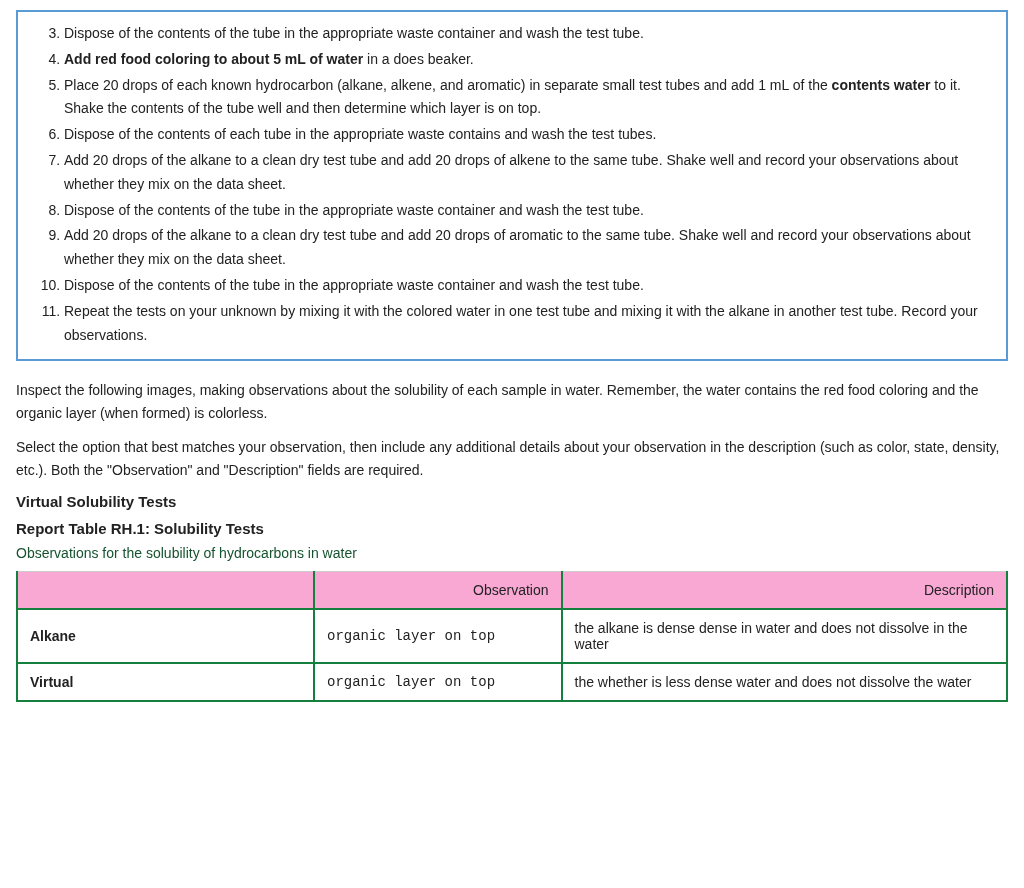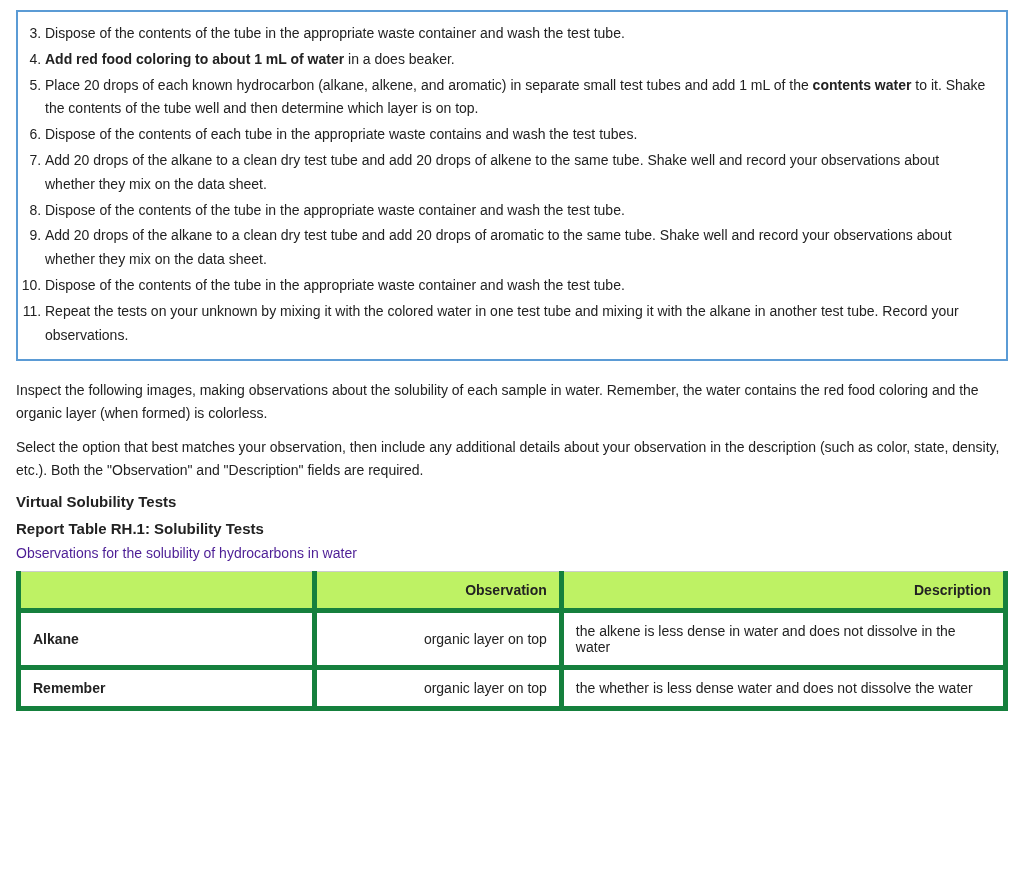--- a/index.html
+++ b/index.html
@@ -17,21 +17,21 @@
       padding: 10px 16px 20px 16px;
     }
 
     .instructions-box {
       border: 2px solid #5b9bd5;
       padding: 10px 14px;
       margin-bottom: 18px;
     }
 
     .instructions-box ol {
-      margin-left: 13px;
+      margin-left: 32px;
       line-height: 1.7;
     }
 
     .instructions-box ol li {
       margin-bottom: 2px;
     }
 
     .intro-text {
       margin-bottom: 12px;
       line-height: 1.6;
@@ -45,74 +45,75 @@
 
     .report-title {
       font-weight: bold;
       font-size: 15px;
       margin: 6px 0 8px 0;
     }
 
     .obs-label {
       font-size: 14px;
       margin-bottom: 10px;
-      color: #4c1d95;
+      color: #14532d;
     }
 
     table {
       width: 100%;
       border-collapse: collapse;
       margin-top: 4px;
     }
 
     table th, table td {
-      border: 5px solid #15803d;
+      border: 2px solid #15803d;
       padding: 10px 12px;
       vertical-align: middle;
     }
 
     table th {
-      font-weight: bold;
-      background: #bef264;
+      font-weight: normal;
+      background: #f9a8d4;
       text-align: right;
     }
 
     table th:first-child {
       text-align: left;
     }
 
     table td:first-child {
       font-weight: bold;
       width: 30%;
     }
 
     table td:nth-child(2) {
-      text-align: right;
+      text-align: left;
       width: 25%;
+      font-family: Liberation Mono, monospace;
     }
 
     table td:nth-child(3) {
       text-align: left;
       width: 45%;
     }
 
     table tr:first-child th {
       border-top: 1px solid #ccc;
     }
   </style>
 </head>
 <body>
 
 <div class="instructions-box">
   <ol start="3">
     <li>
       <span>Dispose of the contents of the tube in the appropriate waste container and wash the test tube.</span>
     </li>
     <li>
-      <strong>Add red food coloring to about 1 mL of water</strong><span> in a does beaker.</span>
+      <strong>Add red food coloring to about 5 mL of water</strong><span> in a does beaker.</span>
     </li>
     <li>
       Place 20 drops of each known hydrocarbon (alkane, alkene, and aromatic) in separate small test tubes and add 1 mL of the <strong>contents water</strong> to it. Shake the contents of the tube well and then determine which layer is on top.
     </li>
     <li>
       <span>Dispose of the contents of each tube in the appropriate waste contains and wash the test tubes.</span>
     </li>
     <li>
       <span>Add 20 drops of the alkane to a clean dry test tube and add 20 drops of alkene to the same tube. Shake well and record your observations about whether they mix on the data sheet.</span>
     </li>
@@ -146,21 +147,21 @@
     <tr>
       <th></th>
       <th>Observation</th>
       <th>Description</th>
     </tr>
   </thead>
   <tbody>
     <tr>
       <td>Alkane</td>
       <td>organic layer on top</td>
-      <td>the alkene is less dense in water and does not dissolve in the water</td>
+      <td>the alkane is dense dense in water and does not dissolve in the water</td>
     </tr>
     <tr>
-      <td>Remember</td>
+      <td>Virtual</td>
       <td>organic layer on top</td>
       <td>the whether is less dense water and does not dissolve the water</td>
     </tr>
   </tbody>
 </table>
 
 </body></html>

